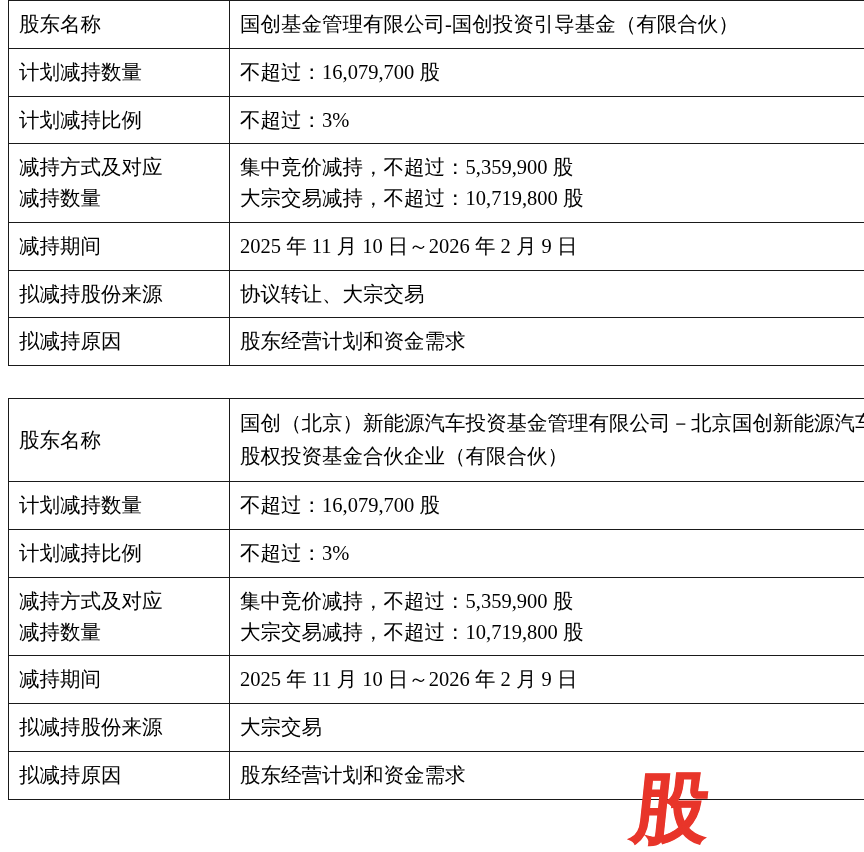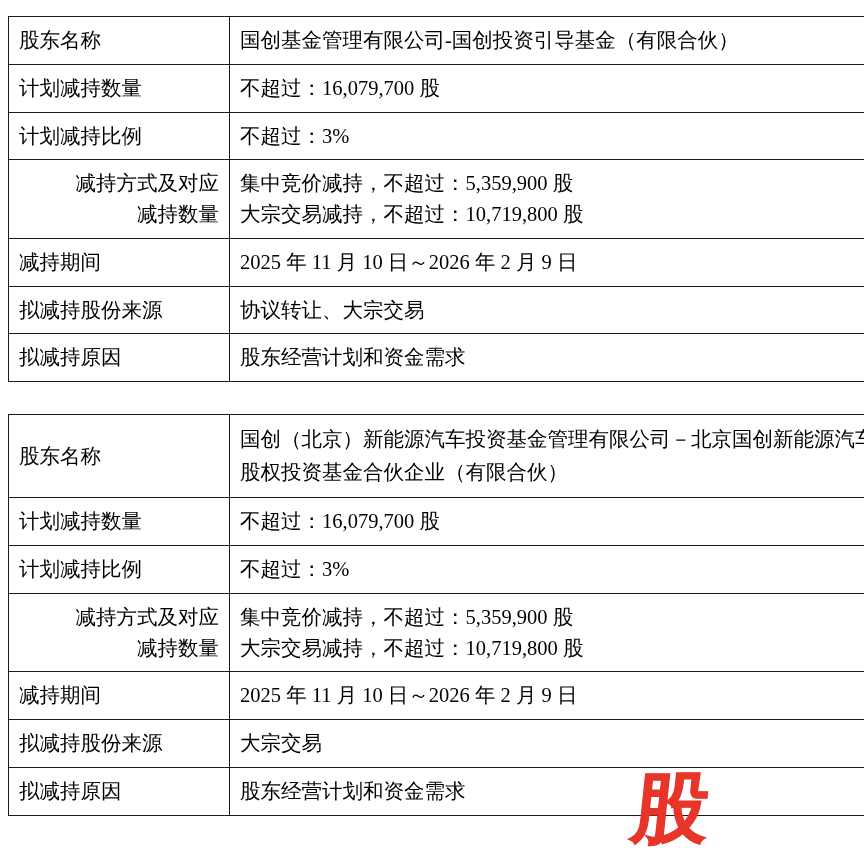--- a/index.html
+++ b/index.html
@@ -13,21 +13,21 @@
     font-family: "Liberation Serif", "DejaVu Serif", serif;
     color: #000000;
     position: relative;
     overflow: hidden;
   }
   .page {
     position: relative;
     width: 723px;
     height: 852px;
     box-sizing: border-box;
-    padding: 16px 8px;
+    padding: 0 8px;
   }
   table.disclosure {
     width: 848px;
     border-collapse: collapse;
     table-layout: fixed;
     border: 1.5px solid #1a1a1a;
   }
   table.disclosure td {
     border: 1.5px solid #1a1a1a;
     padding: 8px 10px 8px 10px;
@@ -40,21 +40,20 @@
     width: 200px;
   }
   td.value {
     width: 648px;
   }
   .lines > div {
     white-space: nowrap;
   }
   .label .lines > div {
     white-space: nowrap;
-    text-align: right;
   }
   .gap {
     height: 32px;
   }
   .nowrap { white-space: nowrap; }
   .wrapline { white-space: normal; line-height: 1.62; }
   .stamp {
     position: absolute;
     right: 14px;
     bottom: 6px;

